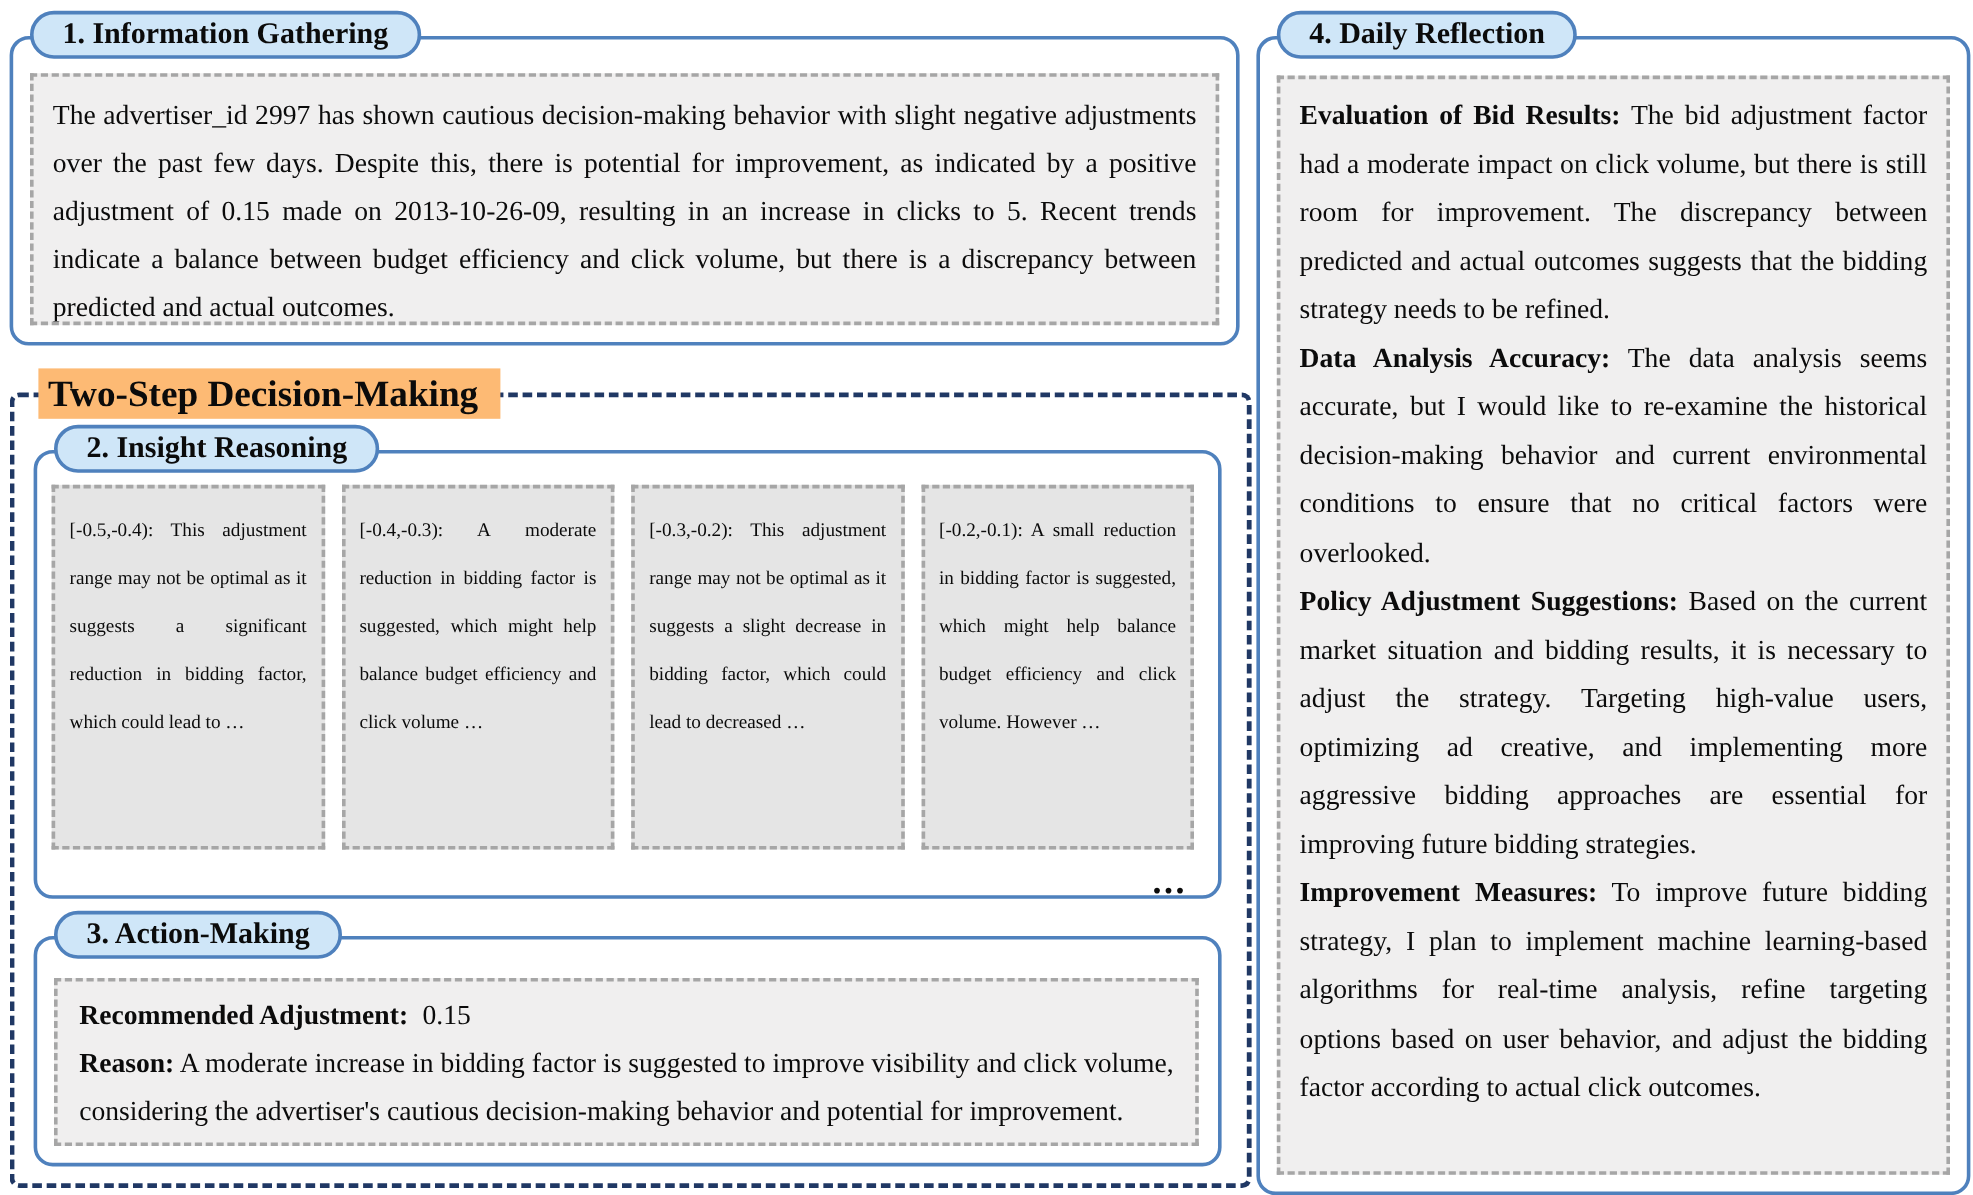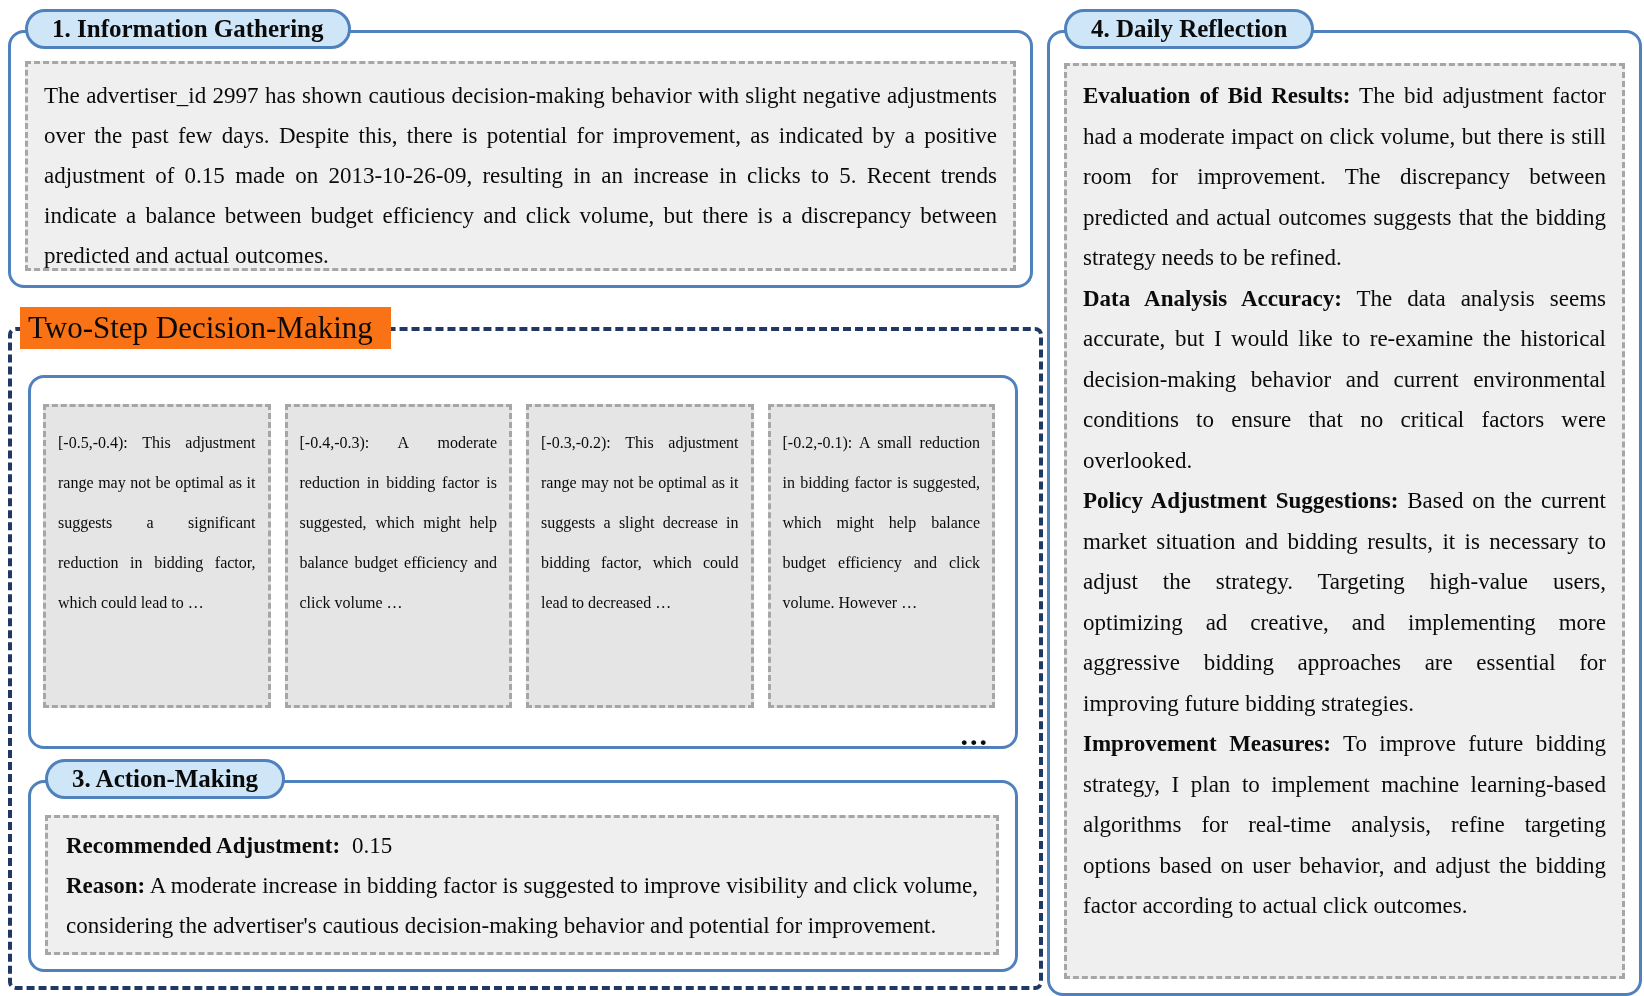--- a/index.html
+++ b/index.html
@@ -25,22 +25,22 @@
   .para{margin:0;text-align:justify;}
   
   #p1{left:8px;top:30px;width:1019px;height:252px;}
   #p1 .dashedbox{left:14px;right:14px;top:28px;bottom:14px;padding:12px 16px;font-size:23px;line-height:40px;}
   
   .twostep{
     position:absolute;left:8px;top:327px;width:1027px;height:655px;
     border:4px dashed #203864;border-radius:8px;z-index:1;
   }
   .twostep-title{
-    position:absolute;top:-24px;left:8px;background:#f97316;
-    padding:0 18px 0 8px;font-weight:normal;font-size:31px;line-height:42px;color:#0b0b0b;
+    position:absolute;top:-24px;left:20px;background:#fdba74;
+    padding:0 18px 0 8px;font-weight:bold;font-size:31px;line-height:42px;color:#0b0b0b;
     white-space:nowrap;
   }
   
   #p2{left:28px;top:375px;width:984px;height:368px;}
   .cards{
     position:absolute;left:12px;right:20px;top:26px;height:304px;
     display:flex;gap:14px;
   }
   .card{
     flex:1;background:#e5e5e5;border:3px dashed #a6a6a6;
@@ -71,20 +71,23 @@
     <div class="dashedbox">
       <p class="para">The advertiser_id 2997 has shown cautious decision-making behavior with slight negative adjustments over the past few days. Despite this, there is potential for improvement, as indicated by a positive adjustment of 0.15 made on 2013-10-26-09, resulting in an increase in clicks to 5. Recent trends indicate a balance between budget efficiency and click volume, but there is a discrepancy between predicted and actual outcomes.</p>
     </div>
   </section>
 
   <div class="twostep">
     <div class="twostep-title">Two-Step Decision-Making</div>
   </div>
 
   <section class="panel" id="p2">
+    <div class="pill">
+      <span>2. Insight Reasoning</span>
+    </div>
     <div class="cards">
       <div class="card">
         <p class="para">[-0.5,-0.4): This adjustment range may not be optimal as it suggests a significant reduction in bidding factor, which could lead to …</p>
       </div>
       <div class="card">
         <p class="para">[-0.4,-0.3): A moderate reduction in bidding factor is suggested, which might help balance budget efficiency and click volume …</p>
       </div>
       <div class="card">
         <p class="para">[-0.3,-0.2): This adjustment range may not be optimal as it suggests a slight decrease in bidding factor, which could lead to decreased …</p>
       </div>

